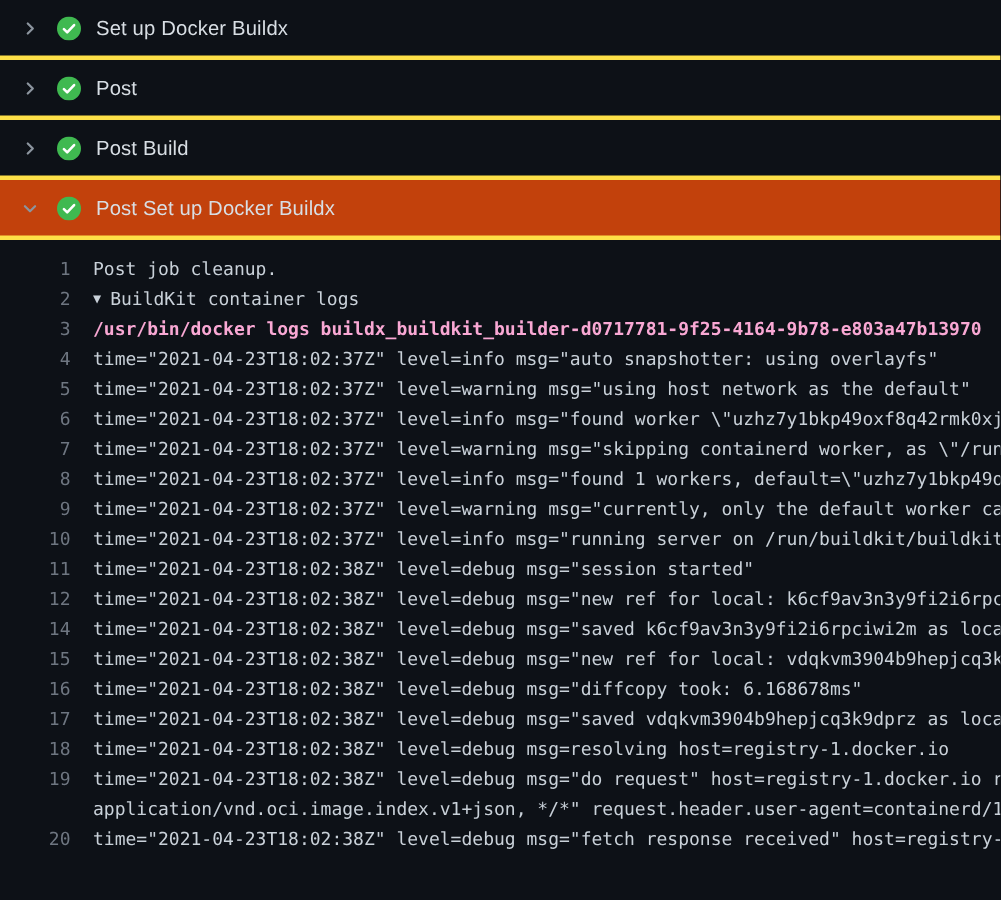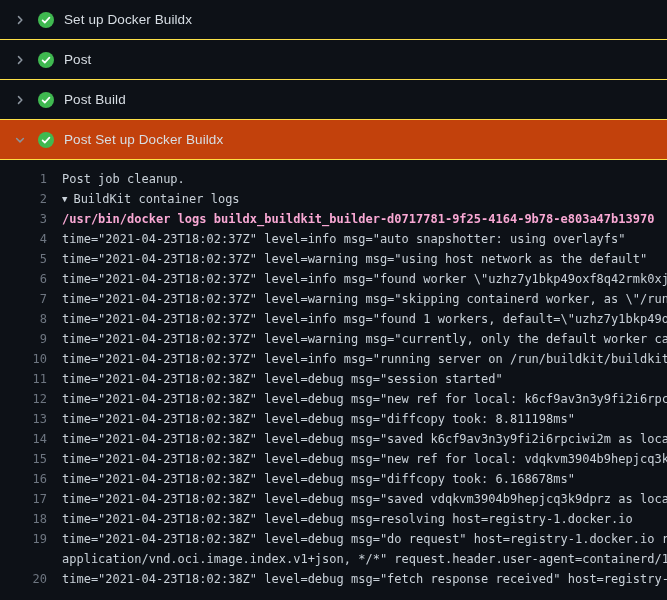--- a/index.html
+++ b/index.html
@@ -11,21 +11,21 @@
   .viewer {
     width: 667px; height: 600px;
     overflow: hidden;
     font-family: "Liberation Sans", "DejaVu Sans", sans-serif;
   }
   .section-header {
     display: flex;
     align-items: center;
     height: 40px;
     padding: 0 16px 0 12px;
-    border-bottom: 1px solid #fde047;
+    border-bottom: 3px solid #fde047;
     cursor: pointer;
   }
   .section-header.expanded { background: #c2410c; }
   .chev {
     width: 16px; height: 16px;
     display: flex; align-items: center; justify-content: center;
     margin-right: 10px;
     flex: 0 0 16px;
   }
   .status-icon {
@@ -145,21 +145,20 @@
       <div class="log-line command"><span class="line-num">3</span><span class="line-text">/usr/bin/docker logs buildx_buildkit_builder-d0717781-9f25-4164-9b78-e803a47b13970</span></div>
       <div class="log-line plain"><span class="line-num">4</span><span class="line-text">time="2021-04-23T18:02:37Z" level=info msg="auto snapshotter: using overlayfs"</span></div>
       <div class="log-line plain"><span class="line-num">5</span><span class="line-text">time="2021-04-23T18:02:37Z" level=warning msg="using host network as the default"</span></div>
       <div class="log-line plain"><span class="line-num">6</span><span class="line-text">time="2021-04-23T18:02:37Z" level=info msg="found worker \"uzhz7y1bkp49oxf8q42rmk0xj</span></div>
       <div class="log-line plain"><span class="line-num">7</span><span class="line-text">time="2021-04-23T18:02:37Z" level=warning msg="skipping containerd worker, as \"/run</span></div>
       <div class="log-line plain"><span class="line-num">8</span><span class="line-text">time="2021-04-23T18:02:37Z" level=info msg="found 1 workers, default=\"uzhz7y1bkp49o</span></div>
       <div class="log-line plain"><span class="line-num">9</span><span class="line-text">time="2021-04-23T18:02:37Z" level=warning msg="currently, only the default worker ca</span></div>
       <div class="log-line plain"><span class="line-num">10</span><span class="line-text">time="2021-04-23T18:02:37Z" level=info msg="running server on /run/buildkit/buildkit</span></div>
       <div class="log-line plain"><span class="line-num">11</span><span class="line-text">time="2021-04-23T18:02:38Z" level=debug msg="session started"</span></div>
       <div class="log-line plain"><span class="line-num">12</span><span class="line-text">time="2021-04-23T18:02:38Z" level=debug msg="new ref for local: k6cf9av3n3y9fi2i6rpc</span></div>
-      <div class="log-line plain"><span class="line-num">13</span><span class="line-text">time="2021-04-23T18:02:38Z" level=debug msg="diffcopy took: 8.811198ms"</span></div>
       <div class="log-line plain"><span class="line-num">14</span><span class="line-text">time="2021-04-23T18:02:38Z" level=debug msg="saved k6cf9av3n3y9fi2i6rpciwi2m as loca</span></div>
       <div class="log-line plain"><span class="line-num">15</span><span class="line-text">time="2021-04-23T18:02:38Z" level=debug msg="new ref for local: vdqkvm3904b9hepjcq3k</span></div>
       <div class="log-line plain"><span class="line-num">16</span><span class="line-text">time="2021-04-23T18:02:38Z" level=debug msg="diffcopy took: 6.168678ms"</span></div>
       <div class="log-line plain"><span class="line-num">17</span><span class="line-text">time="2021-04-23T18:02:38Z" level=debug msg="saved vdqkvm3904b9hepjcq3k9dprz as loca</span></div>
       <div class="log-line plain"><span class="line-num">18</span><span class="line-text">time="2021-04-23T18:02:38Z" level=debug msg=resolving host=registry-1.docker.io</span></div>
       <div class="log-line plain"><span class="line-num">19</span><span class="line-text">time="2021-04-23T18:02:38Z" level=debug msg="do request" host=registry-1.docker.io r</span></div>
       <div class="log-line wrap"><span class="line-num"></span><span class="line-text">application/vnd.oci.image.index.v1+json, */*" request.header.user-agent=containerd/1.4</span></div>
       <div class="log-line plain"><span class="line-num">20</span><span class="line-text">time="2021-04-23T18:02:38Z" level=debug msg="fetch response received" host=registry-</span></div>
     </div>
 </div>

